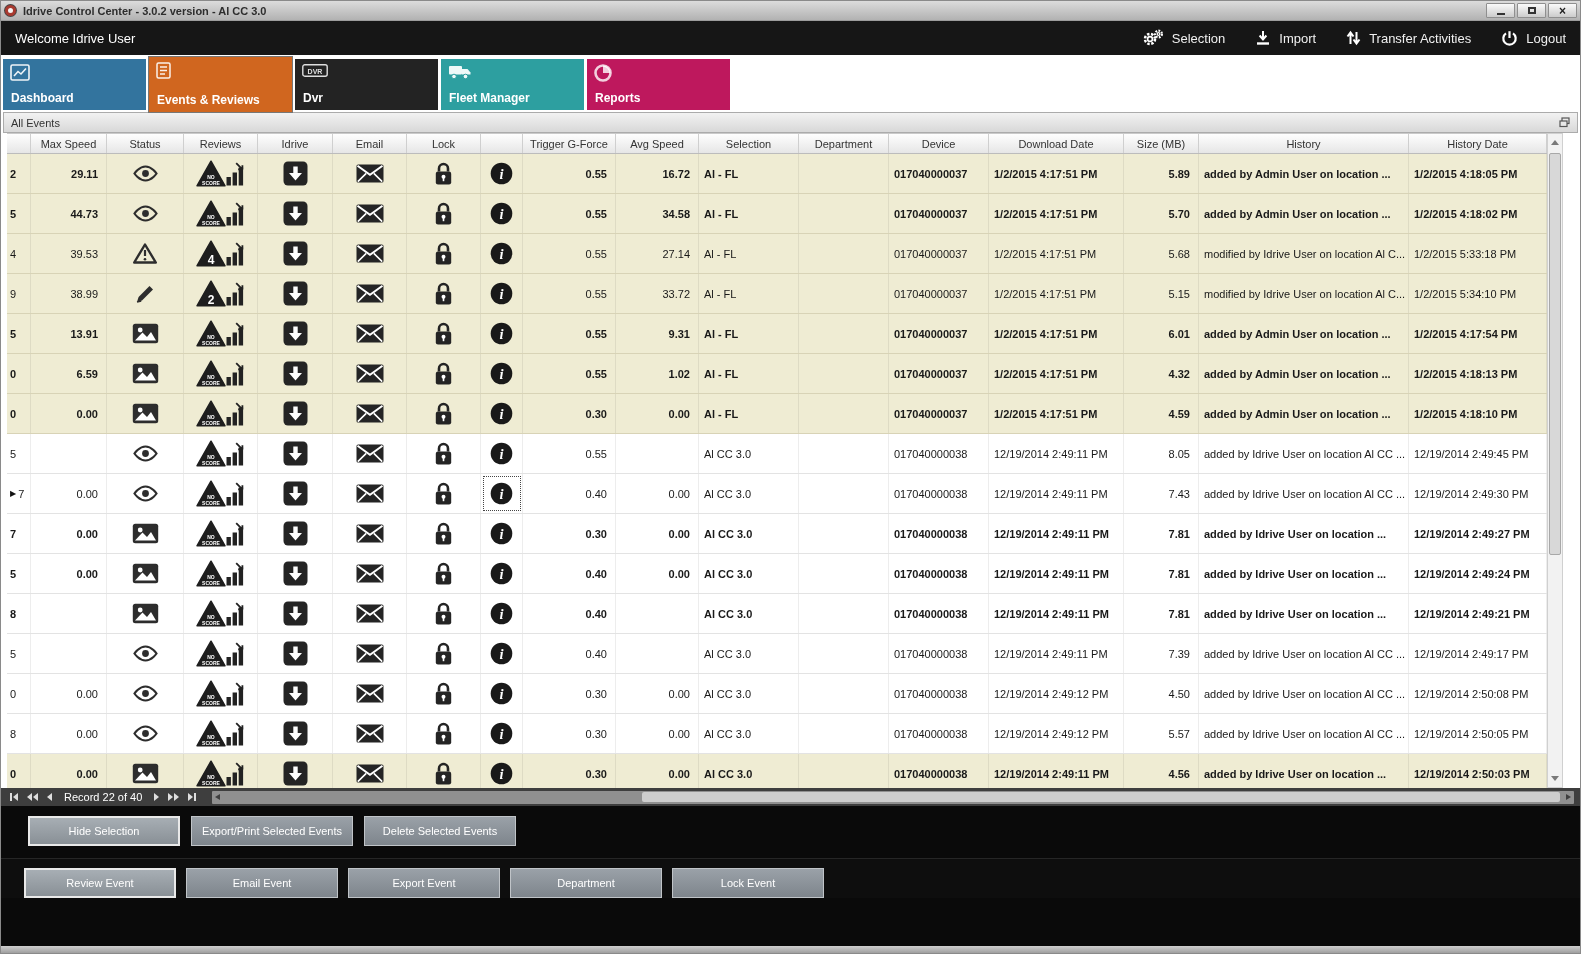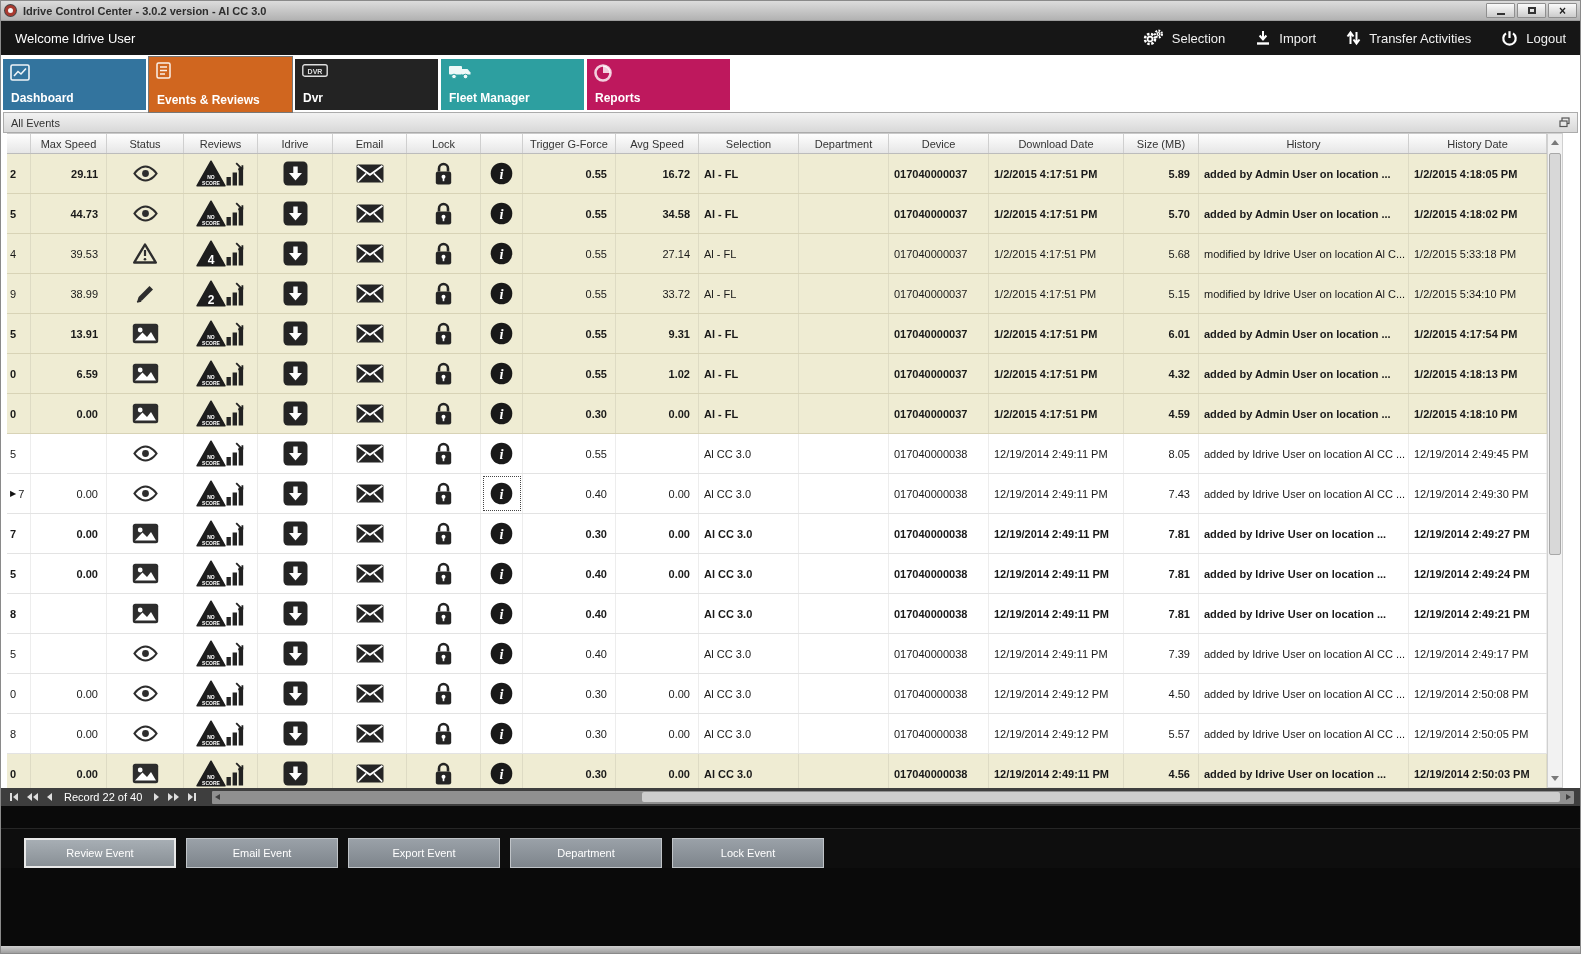--- a/index.html
+++ b/index.html
@@ -1464,20 +1464,25 @@
         <span class="bar"></span>
       </span>
     <div class="hscroll">
       <span class="tri dark-l"></span>
       <div class="hthumb"></div>
       <span class="tri dark-r hs-right"></span>
     </div>
   </div>
 
   <div class="footer">
+    <div class="btnrow row1">
+        <div class="fbtn focused">Hide Selection</div>
+        <div class="fbtn">Export/Print Selected Events</div>
+        <div class="fbtn">Delete Selected  Events</div>
+      </div>
     <div class="strip2">
       <div class="btnrow row2">
           <div class="fbtn focused">Review Event</div>
           <div class="fbtn">Email Event</div>
           <div class="fbtn">Export Event</div>
           <div class="fbtn">Department</div>
           <div class="fbtn">Lock Event</div>
         </div>
     </div>
   </div>

